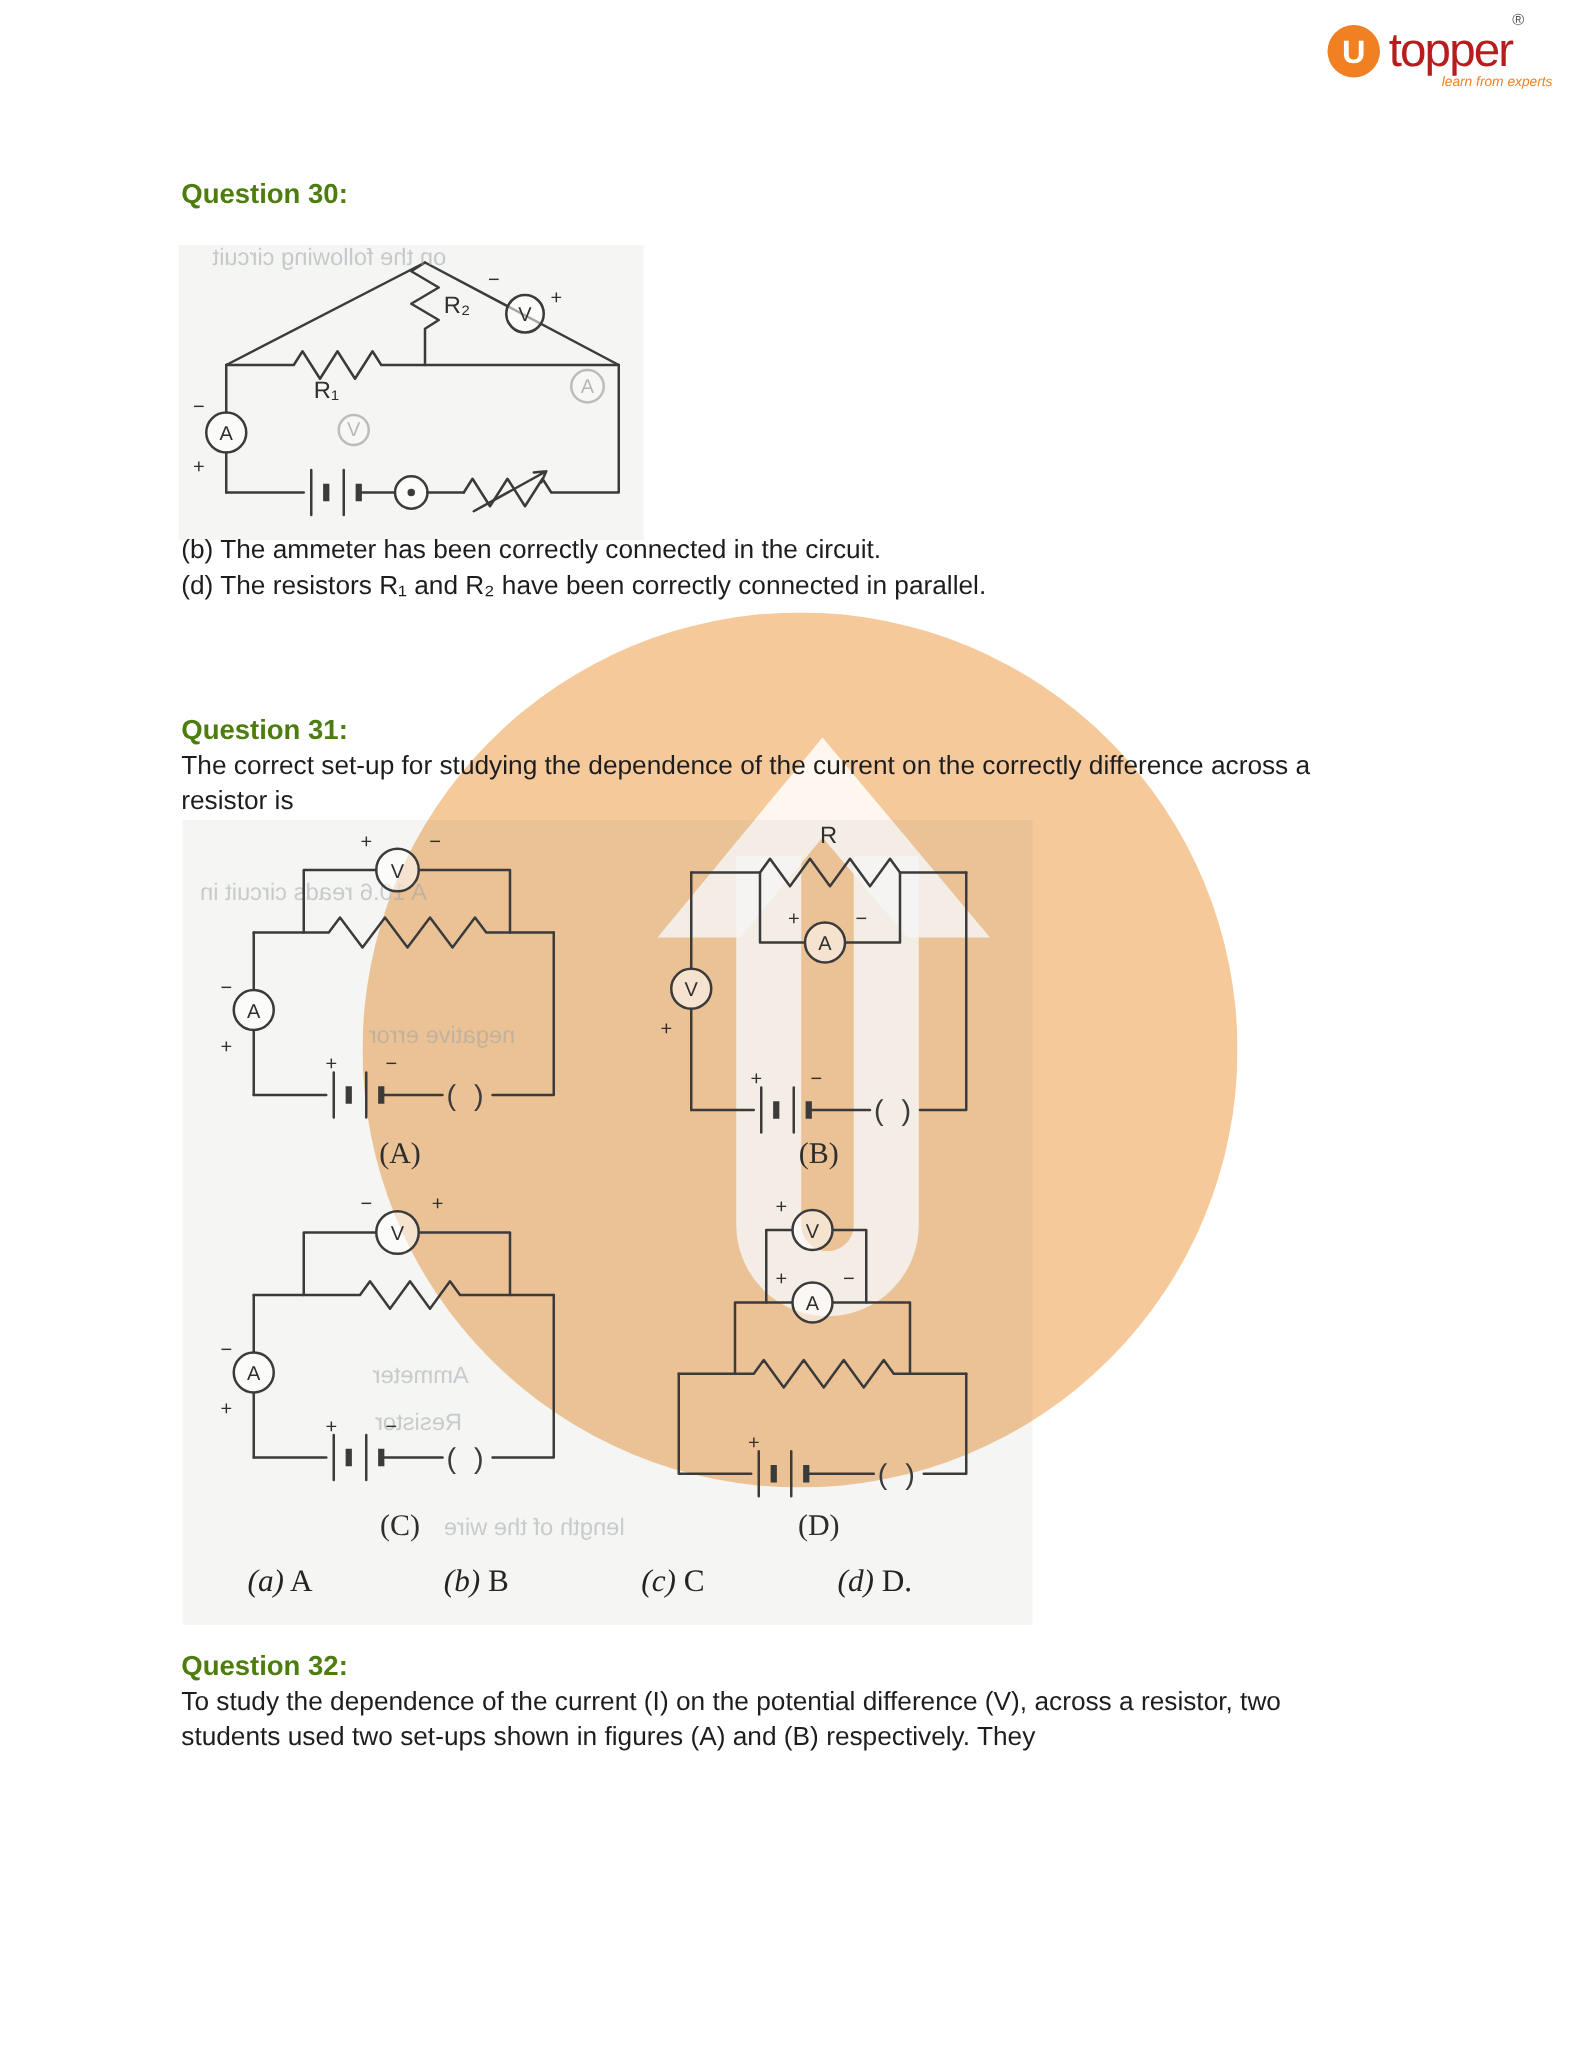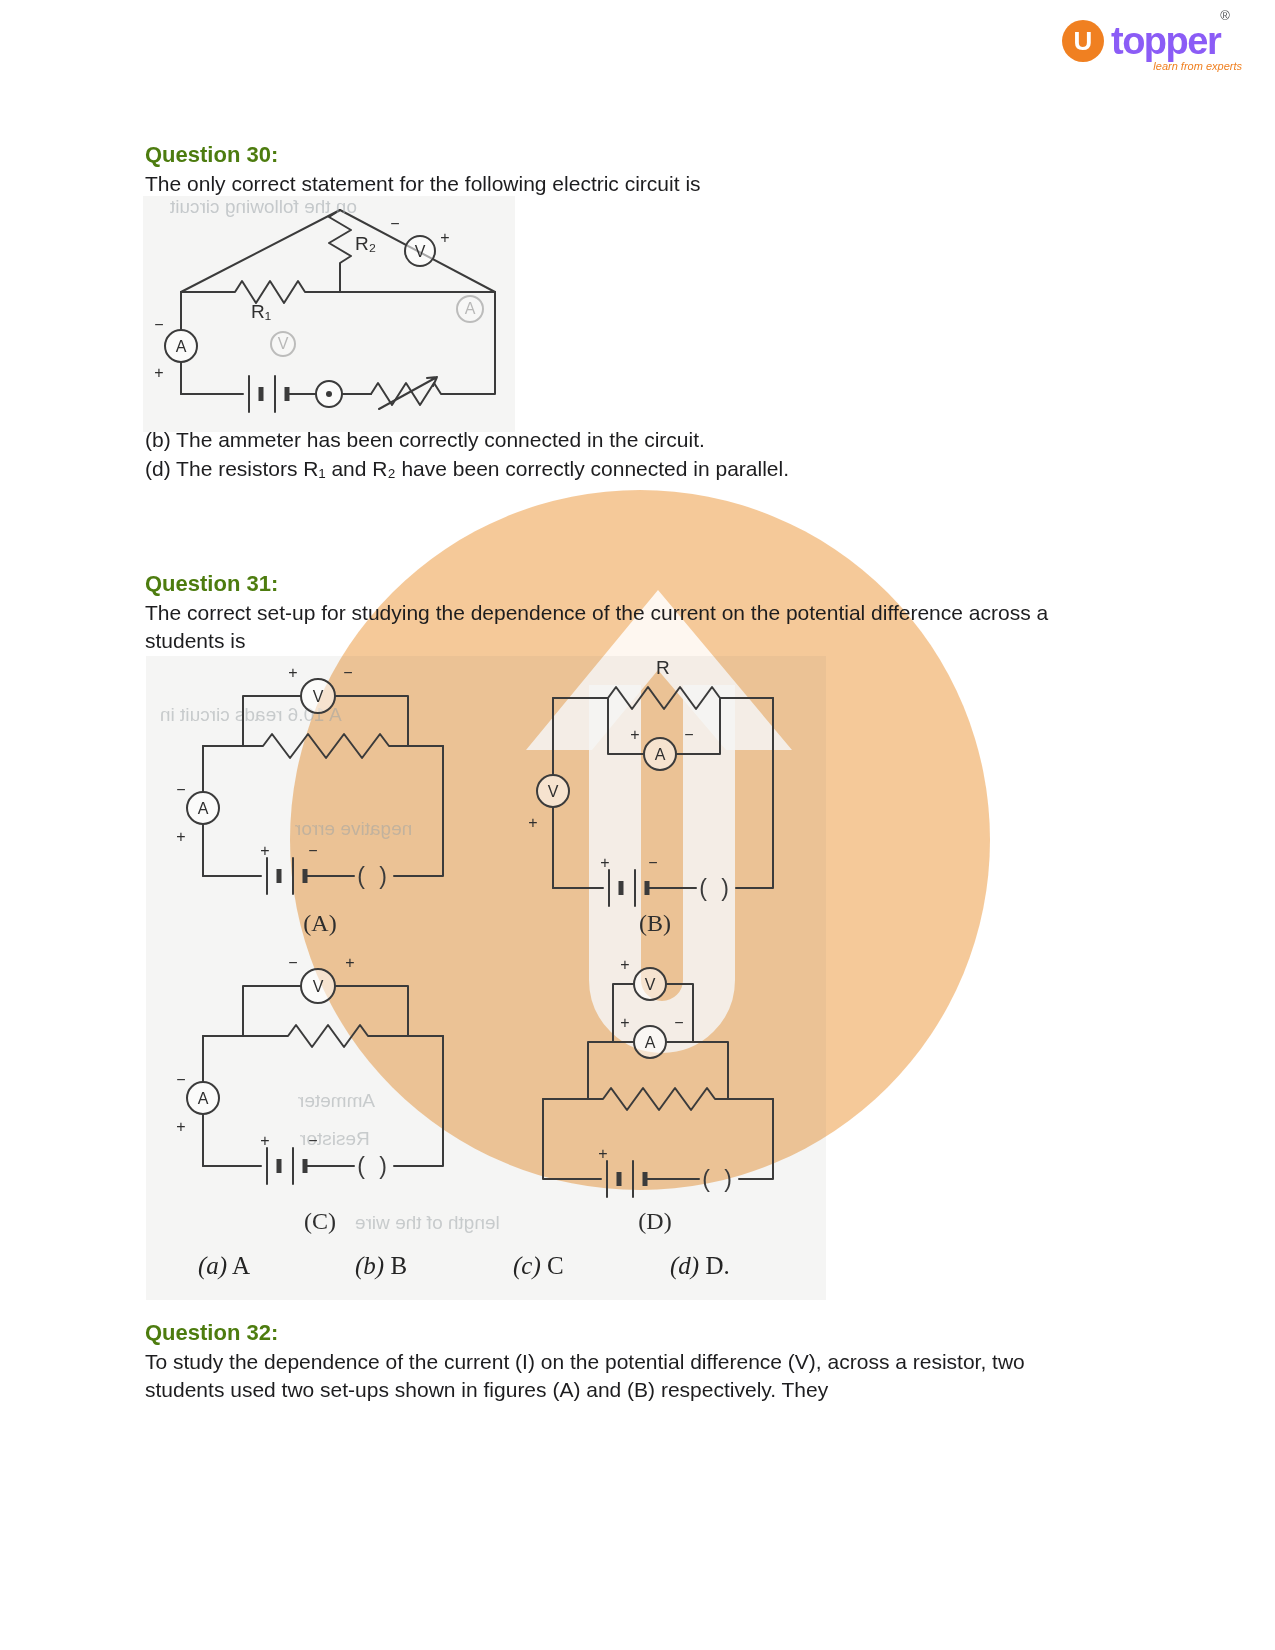--- a/index.html
+++ b/index.html
@@ -18,21 +18,21 @@
        font-size:24px;color:#2e2e2e;}
   .ans{position:absolute;font-family:"Liberation Serif",serif;font-size:25px;color:#242424;white-space:nowrap;}
   .ital{font-style:italic;}
   .art{position:absolute;z-index:1;transform:scaleX(-1);color:#9fa6ab;opacity:.5;
        font-size:19px;filter:blur(.5px);white-space:nowrap;}
   
   .logo-row{display:flex;align-items:center;gap:7px;}
   .logo-icon{width:42px;height:42px;border-radius:50%;background:#f08021;display:flex;
              align-items:center;justify-content:center;}
   .logo-icon span{color:#fff;font-weight:bold;font-size:26px;line-height:1;}
-  .logo-name{font-size:38px;font-weight:bold;color:#8b5cf6;letter-spacing:-1.5px;line-height:1;}
+  .logo-name{font-size:38px;font-weight:normal;color:#b91c1c;letter-spacing:-1.5px;line-height:1;}
   .logo-reg{font-size:13px;color:#515456;vertical-align:top;position:relative;top:-14px;}
   .logo-tag{text-align:right;font-size:11px;font-style:italic;color:#f08021;margin-top:-2px;}
   
   .wire{stroke:#3b3b3b;stroke-width:2;fill:none;stroke-linecap:round;stroke-linejoin:round;}
   .thick{stroke:#3b3b3b;stroke-width:5;fill:none;}
   .meter{fill:rgba(255,255,255,0.55);stroke:#3b3b3b;stroke-width:2;}
   .mletter{font-size:16px;fill:#2f2f2f;text-anchor:middle;font-family:"Liberation Sans",sans-serif;}
   .mlabel{font-size:16px;fill:#2f2f2f;text-anchor:middle;font-family:"Liberation Sans",sans-serif;}
   .rlabel{font-size:19px;fill:#2f2f2f;font-family:"Liberation Sans",sans-serif;}
   .key{font-size:23px;fill:#3b3b3b;letter-spacing:4px;text-anchor:middle;font-family:"Liberation Sans",sans-serif;}
@@ -55,21 +55,20 @@
     <div class="logo-row">
       <div class="logo-icon">
           <span>U</span>
         </div>
       <div><span class="logo-name">topper</span><span class="logo-reg">®</span></div>
     </div>
     <div class="logo-tag">learn from experts</div>
   </div>
 
   <div class="z1 qtitle" style="left:145px;top:142px;">Question 30:</div>
-  <div class="z1 qtext" style="left:145px;top:170px;width:950px;">The only correct statement for the following electric circuit is</div>
 
   <div class="z1 figure" style="left:143px;top:196px;width:372px;height:236px;">
     <svg width="372" height="236" viewBox="0 0 372 236">
 
       <g>
         <path class="wire" d="M38,96 H92 l7,-11 l14,22 l14,-22 l14,22 l14,-22 l7,11 H352"></path>
         <text class="rlabel" x="108" y="122">R₁</text>
       </g>
 
       <path class="wire" d="M38,96 L197,14 L352,96"></path>
@@ -127,21 +126,21 @@
   </div>
 
   <div class="art" style="left:170px;top:196px;opacity:.55;">on the following circuit</div>
   <div class="art" style="left:160px;top:704px;">A 10.6 reads circuit in</div>
   <div class="art" style="left:295px;top:818px;">negative error</div>
   <div class="art" style="left:298px;top:1090px;">Ammeter</div>
   <div class="art" style="left:300px;top:1128px;">Resistor</div>
   <div class="art" style="left:355px;top:1212px;">length of the wire</div>
 
   <div class="z1 qtitle" style="left:145px;top:571px;text-align:center;">Question 31:</div>
-  <div class="z1 qtext" style="left:145px;top:599px;width:940px;">The correct set-up for studying the dependence of the current on the potential difference across a students is</div>
+  <div class="z1 qtext" style="left:145px;top:599px;width:940px;">The correct set-up for studying the dependence of the current on the correctly difference across a resistor is</div>
 
   <div class="z1 figure" style="left:146px;top:656px;width:680px;height:644px;">
 
     <svg class="cfig" style="left:12px;top:2px;" width="320" height="265" viewBox="0 0 320 265">
       <path class="wire" d="M45,88 H105 l9,-12 l18,24 l18,-24 l18,24 l18,-24 l18,24 l18,-24 l9,12 H285"></path>
       <path class="wire" d="M85,88 V38 H143 M177,38 H250 V88"></path>
       <g>
         <circle class="meter" cx="160" cy="38" r="17"></circle>
         <text class="mletter" x="160" y="44">V</text>
         <text class="mlabel" x="135" y="20">+</text>

